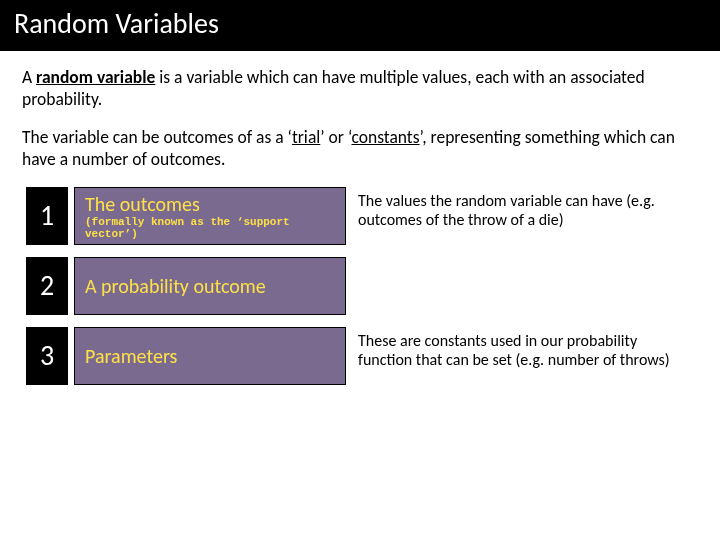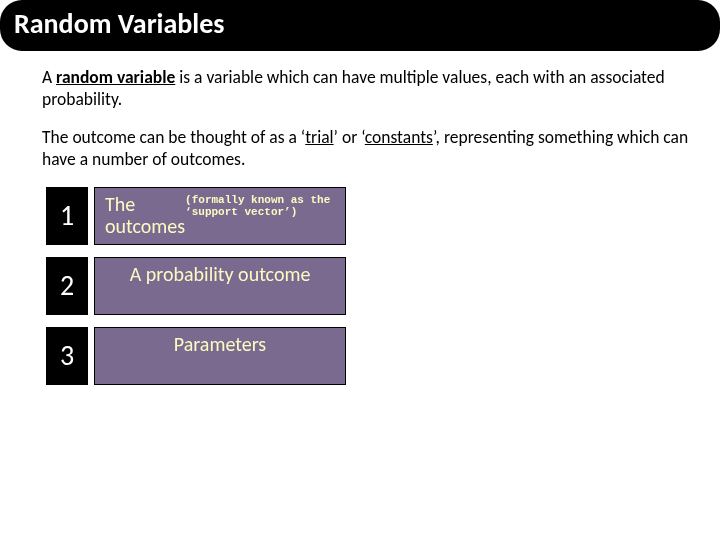--- a/index.html
+++ b/index.html
@@ -8,25 +8,24 @@
     height: 540px;
     font-family: Calibri, "Segoe UI", Arial, sans-serif;
     background: #fff;
     color: #000;
   }
   .title-bar {
     background: #000;
     color: #fff;
     padding: 6px 14px 10px 14px;
     font-size: 28px;
-    font-weight: 700;
-    border-radius: 22px;
+    font-weight: 400;
   }
   .content {
-    padding: 16px 26px 0 42px;
+    padding: 16px 26px 0 22px;
   }
   .para {
     font-size: 17.5px;
     line-height: 1.25;
     margin-bottom: 16px;
   }
   .term { font-weight: 700; text-decoration: underline; }
   .u { text-decoration: underline; margin-top: 40px; }
   .rows {
     margin-top: 8px;
@@ -48,26 +47,26 @@
     display: flex;
     align-items: center;
     justify-content: center;
     font-size: 28px;
     font-weight: 400;
     flex-shrink: 0;
   }
   .label {
     background: #7a6a8f;
     border: 1px solid #000;
-    color: #fef9c3;
-    width: 252px;
+    color: #fde047;
+    width: 272px;
     flex-shrink: 0;
     padding: 5px 10px 4px 10px;
     display: flex;
-    flex-direction: row;
+    flex-direction: column;
     justify-content: center;
   }
   .label-main {
     font-size: 20px;
     line-height: 1.1;
   }
   .label-sub {
     font-size: 11px;
     font-weight: 700;
     margin-top: 1px;
@@ -85,42 +84,44 @@
 
 <div class="title-bar">Random Variables</div>
 
 <div class="content">
 
   <p class="para">
     <span>A </span><span class="term">random variable</span><span> is a variable which can have multiple values, each with an associated probability.</span>
   </p>
 
   <p class="para">
-    <span>The outcome can be thought of as a ‘</span><span class="u">trial</span><span>’ or ‘</span><span class="u">constants</span><span>’, representing something which can have a number of outcomes.</span>
+    <span>The variable can be outcomes of as a ‘</span><span class="u">trial</span><span>’ or ‘</span><span class="u">constants</span><span>’, representing something which can have a number of outcomes.</span>
   </p>
 
 
   <div class="rows">
 
     <div class="row">
       <div class="num">1</div>
       <div class="label">
         <div class="label-main">The outcomes</div>
         <div class="label-sub">(formally known as the ‘support vector’)</div>
       </div>
+      <div class="desc">The values the random variable can have (e.g. outcomes of the throw of a die)</div>
     </div>
 
     <div class="row">
       <div class="num">2</div>
       <div class="label">
         <div class="label-main">A probability outcome</div>
       </div>
     </div>
 
     <div class="row">
       <div class="num">3</div>
       <div class="label">
         <div class="label-main">Parameters</div>
       </div>
+      <div class="desc">These are constants used in our probability function that can be set (e.g. number of throws)</div>
     </div>
 
   </div>
 </div>
 
 </body></html>

